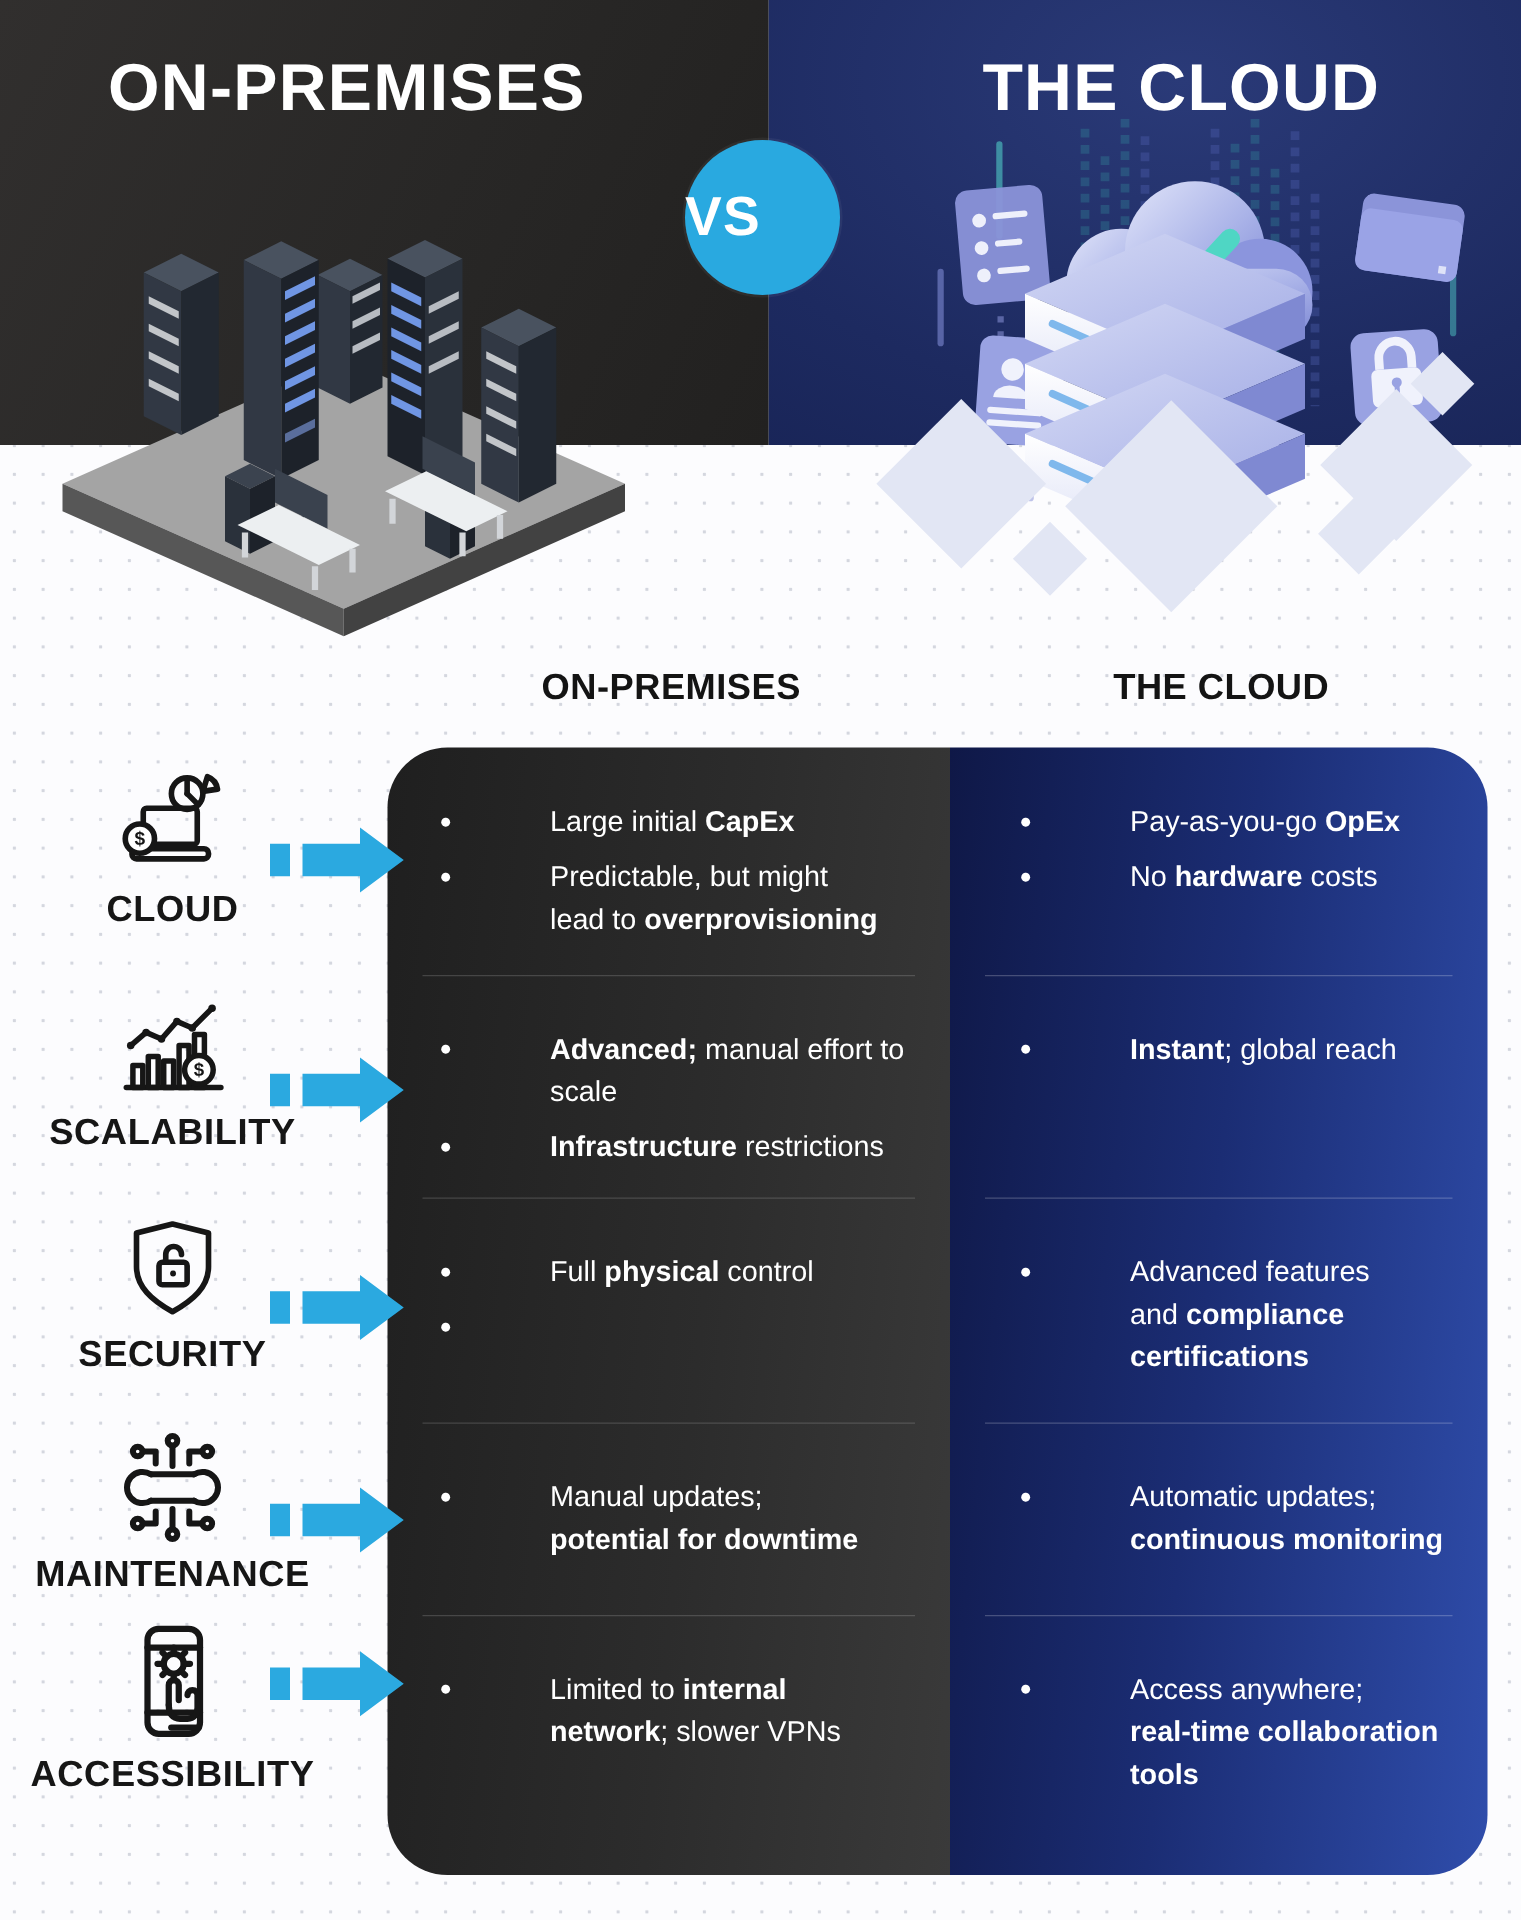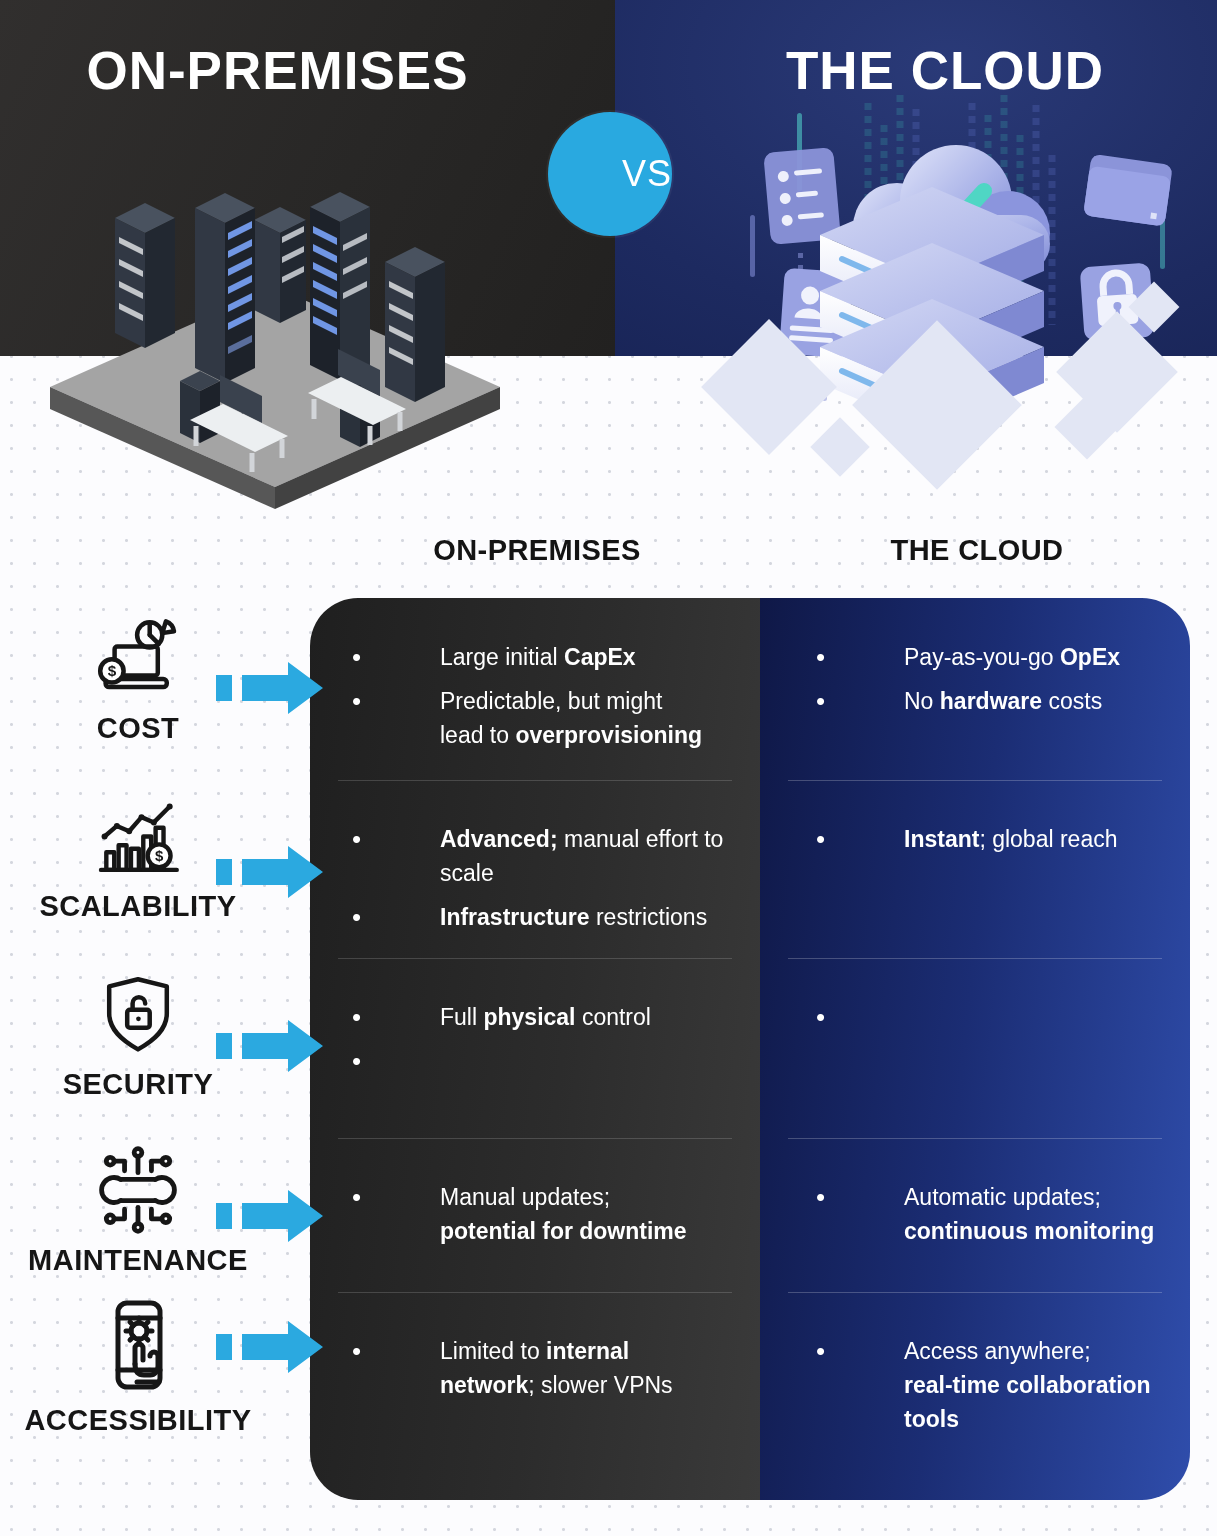--- a/index.html
+++ b/index.html
@@ -10,22 +10,22 @@
   
   .hero-left{position:absolute;left:0;top:0;width:615px;height:356px;
              background:linear-gradient(115deg,#312f2e 0%,#282726 55%,#222120 100%);}
   .hero-right{position:absolute;left:615px;top:0;width:602px;height:356px;
               background:radial-gradient(130% 140% at 55% 18%,#2a3a78 0%,#1d2a60 52%,#141f4e 100%);}
   .hero-title{position:absolute;margin:0;color:#ffffff;font-weight:800;font-size:53px;
               letter-spacing:1px;text-align:center;top:40px;}
   .t-left{left:0;width:555px;}
   .t-right{left:640px;width:610px;}
   .vs-badge{position:absolute;left:548px;top:112px;width:124px;height:124px;border-radius:50%;
-            background:#29a9e0;display:flex;align-items:center;justify-content:flex-end;
-            color:#fff;font-weight:400;font-size:36px;letter-spacing:1px;box-shadow:0 0 0 2px rgba(255,255,255,.05);}
+            background:#29a9e0;display:flex;align-items:center;justify-content:flex-start;
+            color:#fff;font-weight:700;font-size:44px;letter-spacing:1px;box-shadow:0 0 0 2px rgba(255,255,255,.05);}
   .illo{position:absolute;}
   .illo-onprem{left:40px;top:125px;width:470px;height:390px;}
   .illo-cloud{left:692px;top:95px;width:500px;height:410px;}
   
   .col-header{position:absolute;margin:0;top:534px;font-size:29px;font-weight:800;
               color:#141414;text-align:center;letter-spacing:.4px;}
   .h-left{left:312px;width:450px;}
   .h-right{left:762px;width:430px;}
   .panel{position:absolute;top:598px;height:902px;display:grid;
          grid-template-rows:182px 178px 180px 154px 208px;}
@@ -345,20 +345,23 @@
       </div>
     <div class="cell">
         <div class="bullet">
           <span class="dot">•</span>
           <span class="btxt"><b>Instant</b><span>; global reach</span></span>
         </div>
       </div>
     <div class="cell">
         <div class="bullet">
           <span class="dot">•</span>
+          <span class="btxt"><span>Advanced features
+and </span><b>compliance
+certifications</b></span>
         </div>
       </div>
     <div class="cell">
         <div class="bullet">
           <span class="dot">•</span>
           <span class="btxt"><span>Automatic updates;
 </span><b>continuous monitoring</b></span>
         </div>
       </div>
     <div class="cell">
@@ -382,21 +385,21 @@
           <rect x="24" y="34" width="48" height="32" rx="3"></rect>
           <rect x="14" y="70" width="68" height="9" rx="4"></rect>
           <circle cx="63" cy="21" r="14"></circle>
           <path d="M63 21 V8"></path>
             <path d="M63 21 L73 31"></path>
           <path d="M81 6 a14 14 0 0 1 9 11 l-13 2 z"></path>
           <circle cx="21" cy="61" r="13" fill="#ffffff"></circle>
         </g>
         <text x="21" y="67" text-anchor="middle" font-size="17" font-weight="bold" fill="#161616">$</text>
       </svg>
-      <div class="rail-label">COST</div>
+      <div class="rail-label">CLOUD</div>
     </div>
     <svg class="rail-arrow" viewBox="0 0 108 56">
       <g fill="#2ba9e0">
           <rect x="0" y="15" width="16" height="26"></rect>
           <polygon points="26,15 72,15 72,2 107,28 72,54 72,41 26,41"></polygon>
         </g>
     </svg>
   </div>
 
   <div class="rail-cell rc2">

